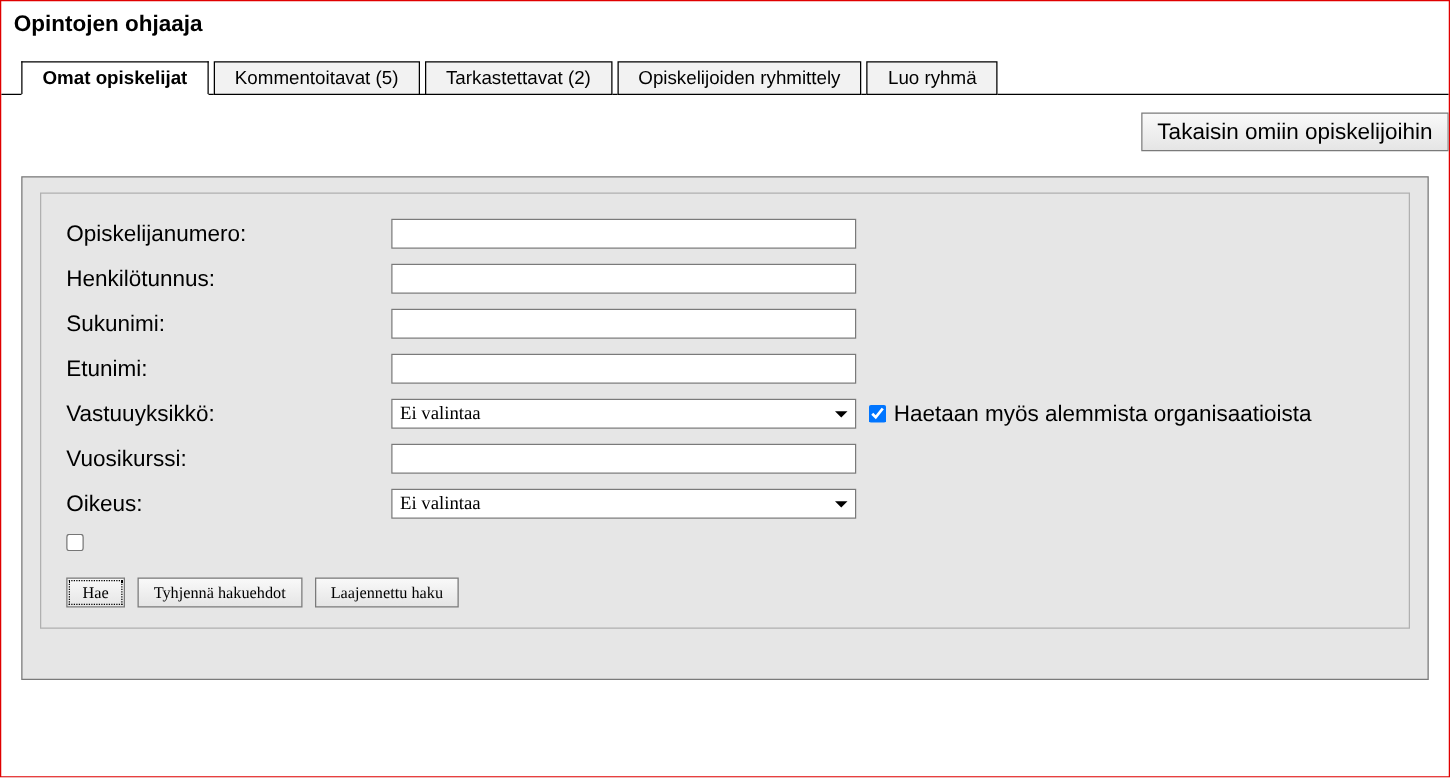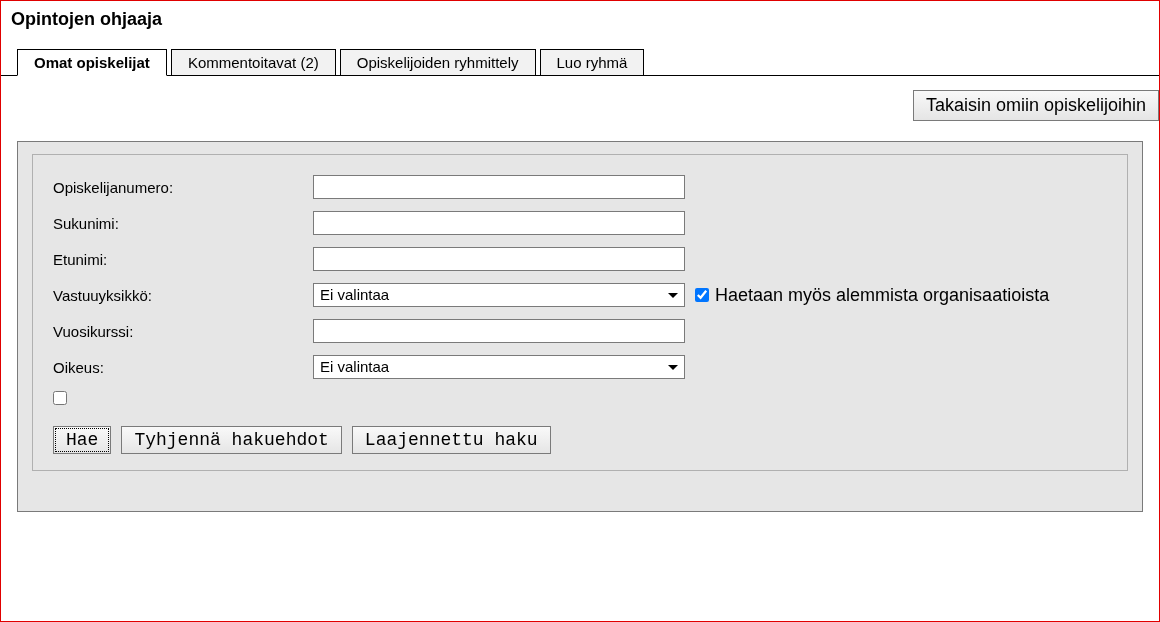--- a/index.html
+++ b/index.html
@@ -79,21 +79,21 @@
     background: #e6e6e6;
     padding: 20px 20px 16px 20px;
   }
   .form-row {
     display: flex;
     align-items: center;
     margin-bottom: 12px;
   }
   .form-row .lbl {
     width: 260px;
-    font-size: 15px;
+    font-size: 18px;
   }
   .form-row .fld {
     width: 372px;
   }
   .form-row .extra {
     display: flex;
     align-items: center;
     margin-left: 10px;
   }
   input[type="text"].txt {
@@ -103,21 +103,21 @@
     background: #fff;
     font-family: Verdana, Arial, sans-serif;
     font-size: 14px;
     padding: 2px 4px;
   }
   .select-sim {
     width: 372px;
     height: 24px;
     border: 1px solid #7a7a7a;
     background: #fff;
-    font-family: Liberation Sans, sans-serif;
+    font-family: Liberation Serif, serif;
     font-size: 15px;
     padding: 1px 22px 1px 6px;
     position: relative;
     cursor: pointer;
     line-height: 20px;
   }
   .select-sim::after {
     content: "";
     position: absolute;
     right: 6px;
@@ -135,62 +135,67 @@
   }
   .btnrow {
     display: flex;
     gap: 10px;
     margin-top: 18px;
   }
   .btn {
     border: 1px solid #7a7a7a;
     background: linear-gradient(#f9f9f9,#e5e5e5);
     padding: 3px 12px;
-    font-family: Liberation Mono, monospace;
-    font-size: 18px;
+    font-family: Liberation Serif, serif;
+    font-size: 13px;
     cursor: pointer;
   }
   .btn.primary {
     outline: 1px dotted #000;
     outline-offset: -3px;
   }
   .orgchk-label {
     font-size: 18px;
   }
 </style>
 </head>
 <body>
 
 <div class="window">
 
   <div class="page-title">Opintojen ohjaaja</div>
 
   <div class="tabbar-wrap">
     <div class="tabbar">
       <div class="tab active"><span>Omat opiskelijat</span></div>
-      <div class="tab"><span>Kommentoitavat (2)</span></div>
+      <div class="tab"><span>Kommentoitavat (5)</span></div>
+      <div class="tab"><span>Tarkastettavat (2)</span></div>
       <div class="tab"><span>Opiskelijoiden ryhmittely</span></div>
       <div class="tab"><span>Luo ryhmä</span></div>
     </div>
   </div>
 
   <div class="content">
 
     <div class="toolbar-right">
       <button class="btn-back">Takaisin omiin opiskelijoihin</button>
     </div>
 
     <div class="panel-outer">
       <div class="panel-inner">
 
         <div class="form-row">
           <div class="lbl">Opiskelijanumero:</div>
           <div class="fld"><input type="text" class="txt" value="" style=""></div>
         </div>
 
+        <div class="form-row">
+          <div class="lbl">Henkilötunnus:</div>
+          <div class="fld"><input type="text" class="txt" value="" style=""></div>
+        </div>
 
         <div class="form-row">
           <div class="lbl">Sukunimi:</div>
           <div class="fld"><input type="text" class="txt" value="" style=""></div>
         </div>
 
         <div class="form-row">
           <div class="lbl">Etunimi:</div>
           <div class="fld"><input type="text" class="txt" value="" style=""></div>
         </div>

